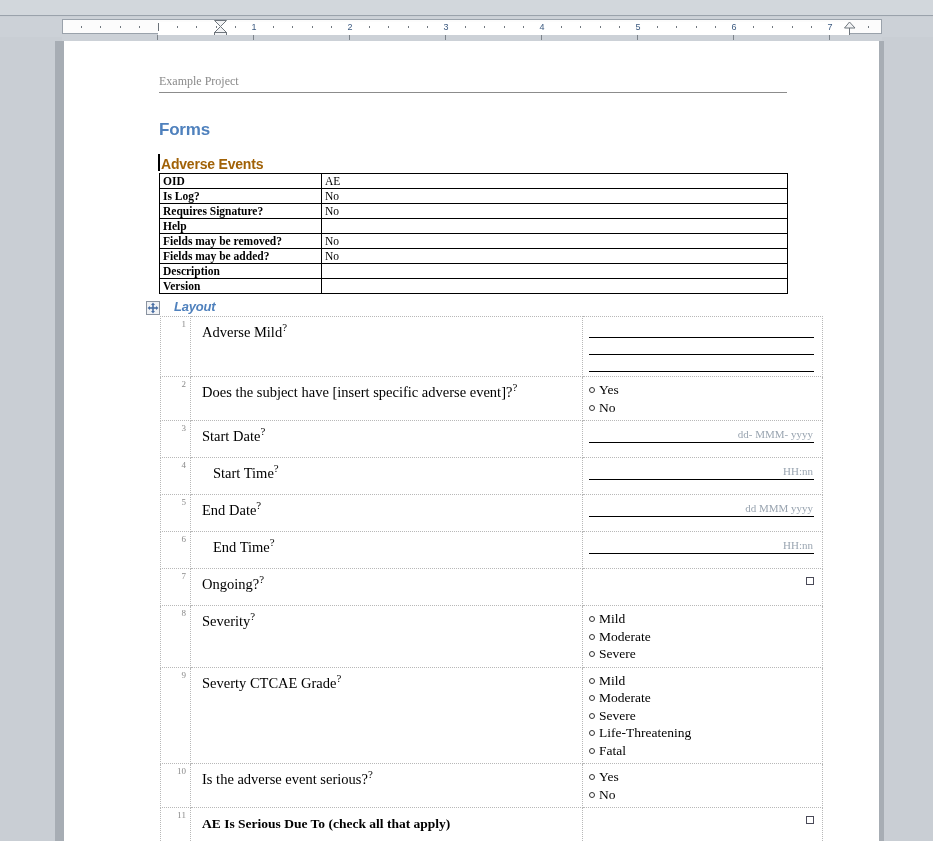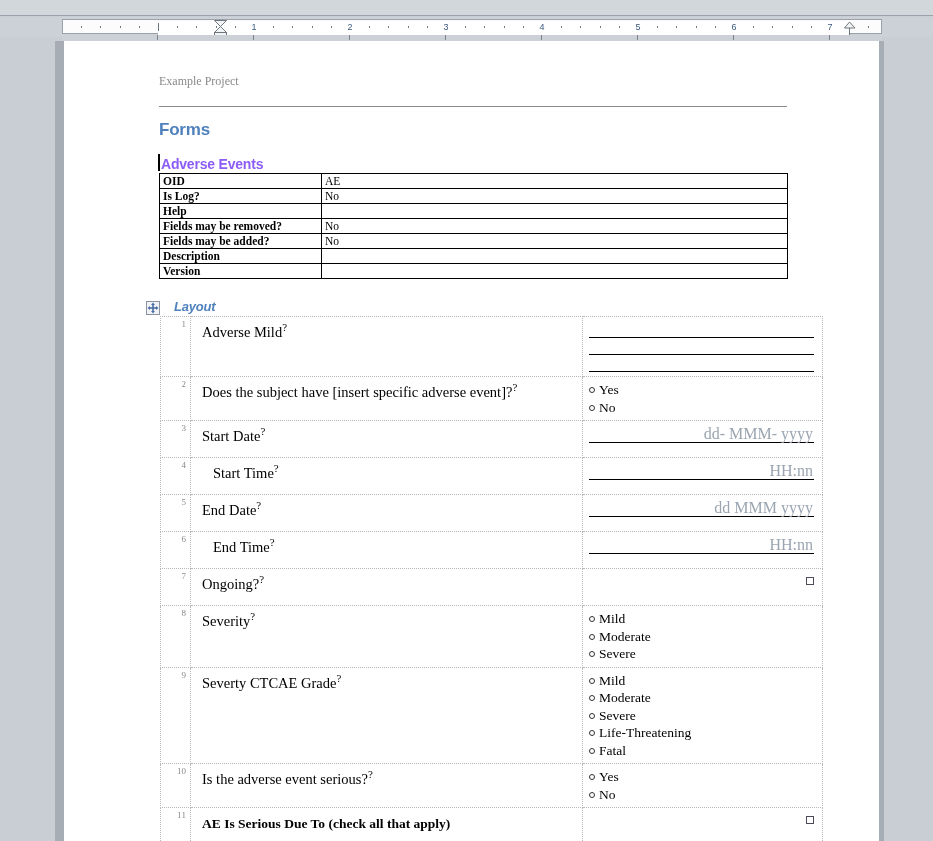--- a/index.html
+++ b/index.html
@@ -107,21 +107,21 @@
     background: #ffffff;
     overflow: hidden;
   }
 
   
   .doc-header {
     position: absolute;
     left: 95px; top: 33px;
     width: 628px;
     border-bottom: 1px solid #8c8c8c;
-    padding-bottom: 18px;
+    padding-bottom: 4px;
   }
   .doc-header-text {
     font-family: "Liberation Serif", serif;
     font-size: 12px;
     color: #8a8a8a;
     line-height: 14px;
   }
 
   
   .h-forms {
@@ -132,21 +132,21 @@
     font-weight: bold;
     color: #4f81bd;
     letter-spacing: -0.2px;
   }
   .h-sub {
     position: absolute;
     left: 97px; top: 115px;
     font-family: "Liberation Sans", sans-serif;
     font-size: 14px;
     font-weight: bold;
-    color: #8b5cf6;
+    color: #a16207;
     letter-spacing: -0.2px;
   }
   .caret {
     position: absolute;
     left: 94px; top: 113px;
     width: 2px; height: 17px;
     background: #000;
   }
 
   
@@ -265,21 +265,21 @@
     border-bottom: 1.2px solid #000;
     height: 16px;
     margin: 0 0 0 0;
   }
   .fmt-line {
     display: block;
     border-bottom: 1.2px solid #000;
     height: 18px;
     text-align: right;
     font-family: "Liberation Serif", serif;
-    font-size: 16px;
+    font-size: 11px;
     color: #9aa5b1;
     padding-right: 1px;
     box-sizing: border-box;
     line-height: 18px;
   }
   .pad-bot { height: 10px; }
 </style>
 </head>
 <body>
 
@@ -378,20 +378,24 @@
       <tbody id="props-body">
           <tr>
             <td class="k">OID</td>
             <td class="v">AE</td>
           </tr>
           <tr>
             <td class="k">Is Log?</td>
             <td class="v">No</td>
           </tr>
           <tr>
+            <td class="k">Requires Signature?</td>
+            <td class="v">No</td>
+          </tr>
+          <tr>
             <td class="k">Help</td>
             <td class="v"></td>
           </tr>
           <tr>
             <td class="k">Fields may be removed?</td>
             <td class="v">No</td>
           </tr>
           <tr>
             <td class="k">Fields may be added?</td>
             <td class="v">No</td>

